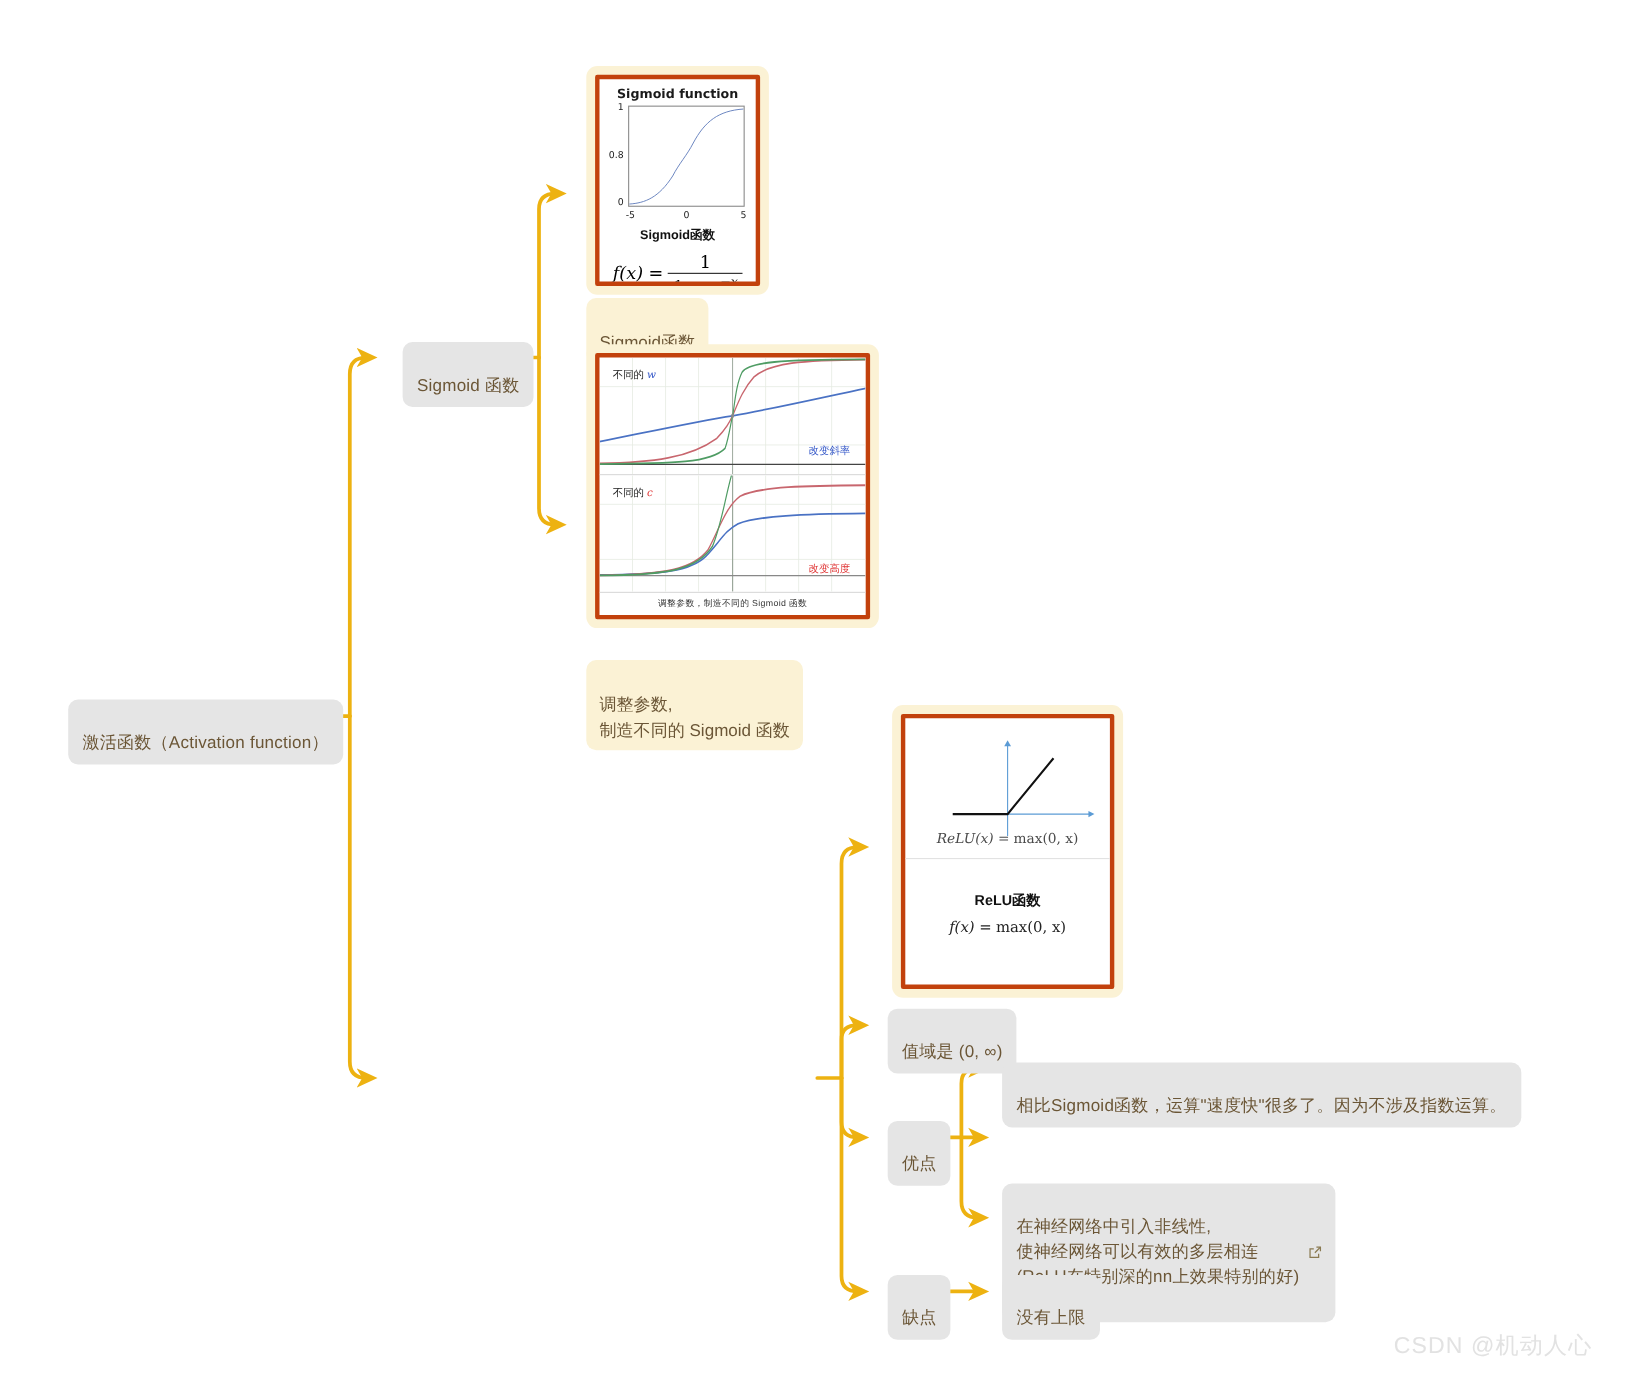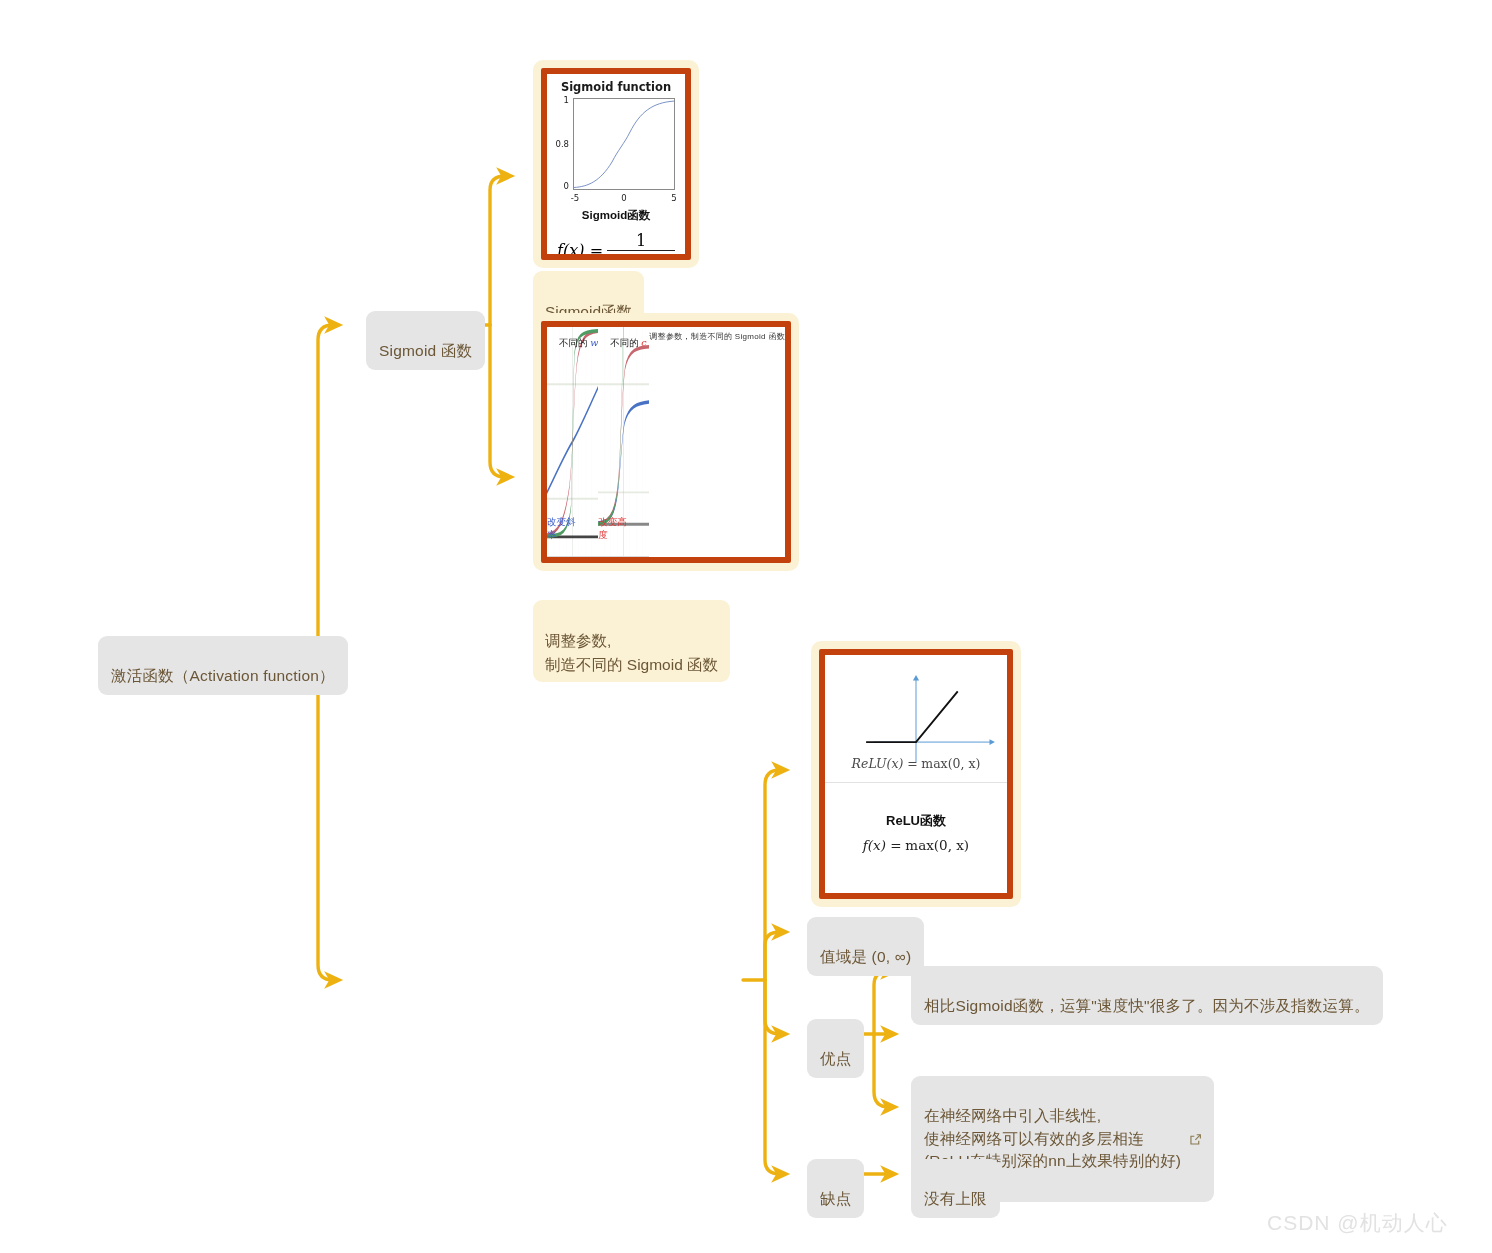--- a/index.html
+++ b/index.html
@@ -27,21 +27,21 @@
   }
 
   .card {
     position:absolute;
     background:#fbf2d5;
     border-radius:10px;
     padding:8px;
   }
   .card-inner {
     background:#ffffff;
-    border:6px solid #c2410c;
+    border:4px solid #c2410c;
     border-radius:2px;
     width:100%; height:100%;
     position:relative;
     overflow:hidden;
   }
   .card-label {
     position:absolute;
     background:#fbf2d5;
     border-radius:9px;
     color:#6b5636;
@@ -64,21 +64,21 @@
   
   .mathi { font-family:"DejaVu Serif","Liberation Serif",serif; font-style:italic; }
   .mathr { font-family:"DejaVu Serif","Liberation Serif",serif; font-style:normal; }
   .frac { display:inline-block; vertical-align:middle; text-align:center; }
   .frac .num { display:block; padding:0 4px; }
   .frac .den { display:block; border-top:1px solid #222; padding:0 4px; }
   .sup { font-size:0.72em; vertical-align:super; }
 
   
   #par-card { left:533px; top:313px; width:266px; height:258px; }
-  .par-stack { display:flex; flex-direction:row; height:100%; }
+  .par-stack { display:flex; flex-direction:column; height:100%; }
   .par-panel { position:relative; flex:1; border-bottom:1px solid #d9d9d9; overflow:hidden; }
   .par-panel:last-of-type { border-bottom:none; }
   .par-label { position:absolute; left:12px; top:10px; font-size:9.5px; color:#1a1a1a; white-space:nowrap; }
   .par-label em { font-family:"DejaVu Serif",serif; font-style:italic; }
   .par-note { position:absolute; right:14px; bottom:14px; font-size:9.5px; }
   .par-caption { text-align:center; font-size:8px; color:#333; padding:4px 0 5px; letter-spacing:0.3px; }
   .blue { color:#3558c8; } .green { color:#1e9c5c; } .red { color:#e03535; }
 
   
   #relu-card { left:811px; top:641px; width:210px; height:266px; }
@@ -123,21 +123,21 @@
 
       <path d="M857,1034 H874"></path>
       <path d="M874,1034 V985 Q874,971 889,971" marker-end="url(#ah)"></path>
       <path d="M874,1034 H889" marker-end="url(#ah)"></path>
       <path d="M874,1034 V1092 Q874,1107 889,1107" marker-end="url(#ah)"></path>
 
       <path d="M857,1174 H889" marker-end="url(#ah)"></path>
     </g>
   </svg>
 
-  <div class="node" style="left:62px; top:636px;margin-left:36px;">
+  <div class="node" style="left:62px; top:636px;">
     <span>激活函数（Activation function）</span>
   </div>
 
   <div class="node" style="left:366px; top:311px;">
     <span>Sigmoid 函数</span>
   </div>
 
 
   <div class="card" id="sig-card">
     <div class="card-inner">

